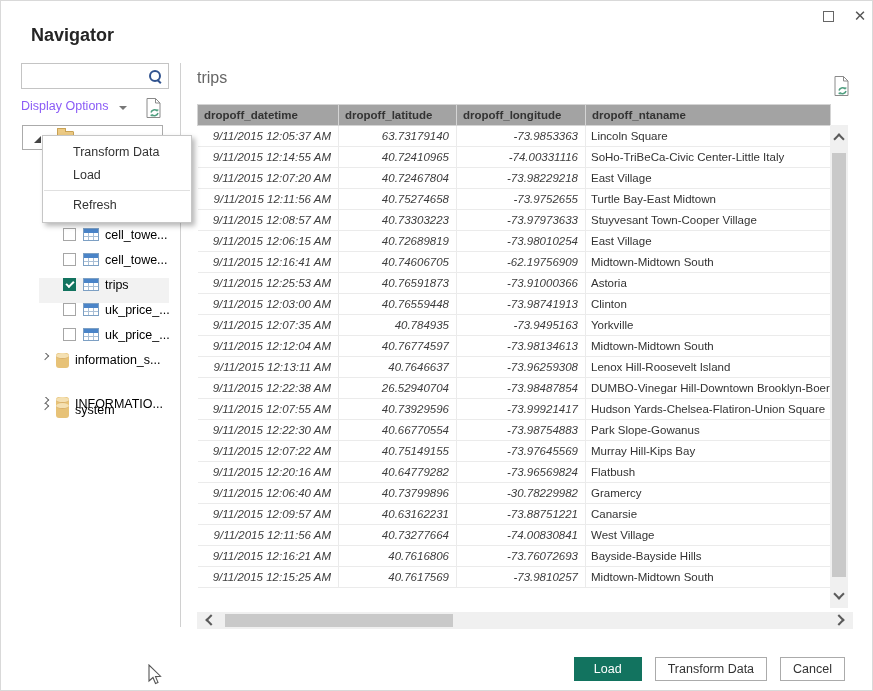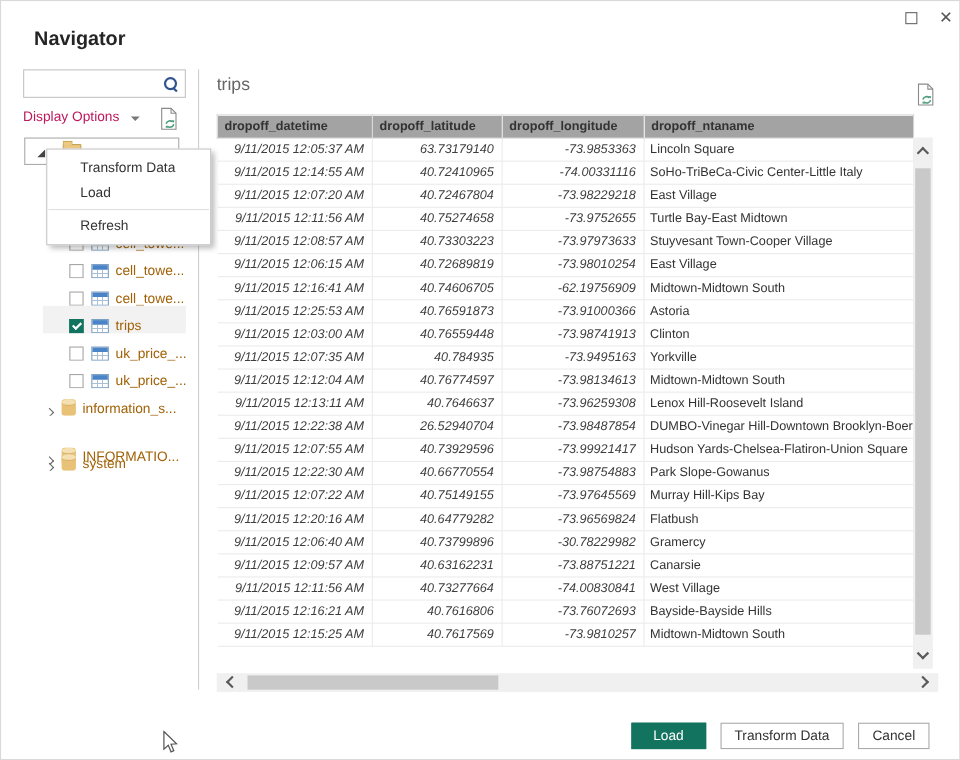--- a/index.html
+++ b/index.html
@@ -19,34 +19,34 @@
   .win-max .sq { width:11px; height:11px; border:1px solid #666; display:block; }
   .win-close { left:848px; font-size:15px; }
 
   
   .search-box { position:absolute; left:20px; top:62px; width:148px; height:26px; border:1px solid #c4c4c4; background:#fff; }
   .search-box input { position:absolute; left:4px; top:1px; width:118px; height:22px; border:none; outline:none; font-size:12px; font-family:"Liberation Sans",sans-serif; }
   .mag { position:absolute; right:6px; top:5px; width:14px; height:14px; }
   .mag::before { content:""; position:absolute; left:1px; top:1px; width:8px; height:8px; border:2px solid #31538f; border-radius:50%; }
   .mag::after { content:""; position:absolute; left:10px; top:10px; width:5px; height:2px; background:#31538f; transform:rotate(45deg); transform-origin:0 0; }
 
-  .disp-row { position:absolute; left:20px; top:95px; width:148px; height:22px; font-size:12.5px; color:#be185d; }
+  .disp-row { position:absolute; left:20px; top:95px; width:148px; height:22px; font-size:12.5px; color:#8b5cf6; }
   .disp-label { position:absolute; left:0; top:3px; }
   .caret-down { position:absolute; left:98px; top:10px; width:0; height:0; border-left:4px solid transparent; border-right:4px solid transparent; border-top:4px solid #777; }
   .icon-docrefresh { position:absolute; }
   .docref-tree { left:143px; top:96px; }
   .docref-preview { left:831px; top:74px; }
 
   
   .tree-root-row { position:absolute; left:21px; top:124px; width:141px; height:25px; border:1px solid #ababab; background:#fff; z-index:5; }
   .arrow-expanded { position:absolute; left:11px; top:10px; width:0; height:0; border-bottom:7px solid #444; border-left:7px solid transparent; }
   .icon-folder { position:absolute; left:34px; top:5px; width:17px; height:11px; background:#ecca84; border:1px solid #c9a254; border-radius:1px; }
   .icon-folder::before { content:""; position:absolute; left:-1px; top:-4px; width:7px; height:3px; background:#ecca84; border:1px solid #c9a254; border-bottom:none; border-radius:1px 1px 0 0; }
 
-  .tree-row { position:absolute; left:38px; width:130px; height:25px; display:flex; align-items:flex-end; font-size:12.5px; color:#a16207; white-space:nowrap; overflow:hidden; }
+  .tree-row { position:absolute; left:38px; width:130px; height:25px; display:flex; align-items:flex-start; font-size:12.5px; color:#000000; white-space:nowrap; overflow:hidden; }
   .tree-row.selected { background:#f2f2f2; }
   .tree-row .cbx { flex:0 0 13px; width:13px; height:13px; border:1px solid #a6a6a6; background:#fff; margin-left:24px; position:relative; }
   .tree-row .cbx.checked { background:#12735f; border-color:#12735f; }
   .tree-row .cbx.checked::after { content:""; position:absolute; left:2px; top:2px; width:6px; height:3px; border-left:2px solid #fff; border-bottom:2px solid #fff; transform:rotate(-45deg); }
   .icon-table { flex:0 0 16px; width:16px; height:13px; margin-left:7px; border:1px solid #7da0c4;
     background-image:
       linear-gradient(#4a84c8, #4a84c8),
       repeating-linear-gradient(to right, transparent 0 4px, #a9bfd6 4px 5px),
       repeating-linear-gradient(to bottom, transparent 0 3px, #a9bfd6 3px 4px);
     background-size:100% 4px, 100% 100%, 100% 100%;

